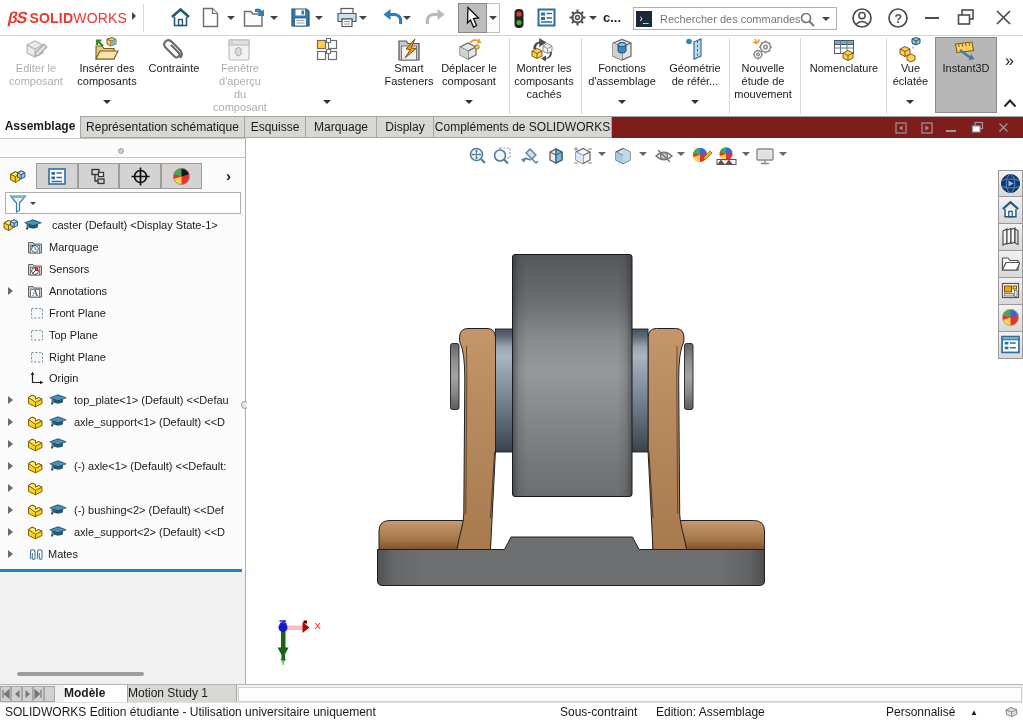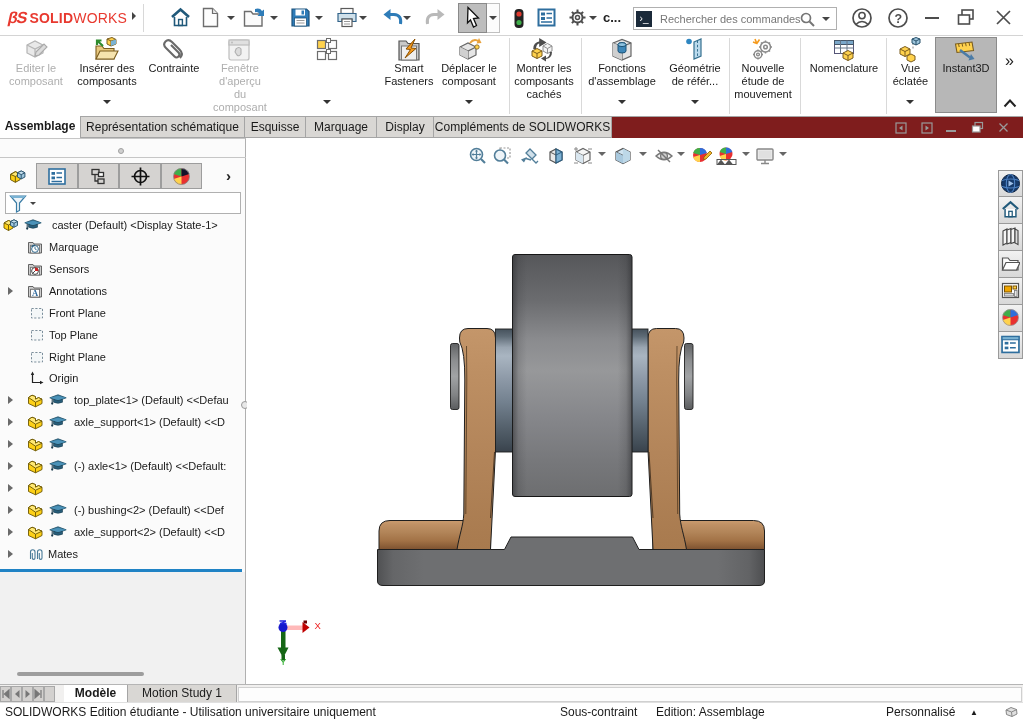--- a/index.html
+++ b/index.html
@@ -34,21 +34,21 @@
 #bluebar{position:absolute;left:0;top:430px;width:242px;height:3px;background:#2083c5}
 #lscroll{position:absolute;left:17px;top:533px;width:127px;height:4px;background:#9d9d9d;border-radius:2px}
 
 #viewport{position:absolute;left:247px;top:138px;width:751px;height:546px;background:#fff}
 
 #rightstrip{position:absolute;left:998px;top:138px;width:25px;height:546px;background:#fff}
 .rbtn{position:absolute;left:0;width:25px;height:27px;background:linear-gradient(#f2f2f2,#d8d8d8);border:1px solid #9a9a9a;border-top:none}
 .rbtn.first{border-top:1px solid #9a9a9a}
 
 #bottomtabs{position:absolute;left:0;top:684px;width:1023px;height:18px;background:#f1f0ef;border-top:1px solid #b5b5b5}
-.btab{position:absolute;top:0;height:18px;font-size:12px;text-align:center;line-height:17px;border-right:1px solid #a5a5a5;background:#d9d7d4}
+.btab{position:absolute;top:0;height:18px;font-size:12px;text-align:left;line-height:17px;border-right:1px solid #a5a5a5;background:#d9d7d4}
 .btab.active{background:#fff;font-weight:bold;border-right:1px solid #a5a5a5}
 .navbtn{position:absolute;top:1px;width:11px;height:16px;background:#d3d1cf;border:1px solid #a8a8a8}
 
 #statusbar{position:absolute;left:0;top:702px;width:1023px;height:18px;background:#fff;font-size:12px;border-top:1px solid #e0e0e0}
 #statusbar span{position:absolute;top:2px;white-space:nowrap}
 </style></head>
 <body>
 <svg width="0" height="0" style="position:absolute">
   <defs>
     <g id="sym-part">

